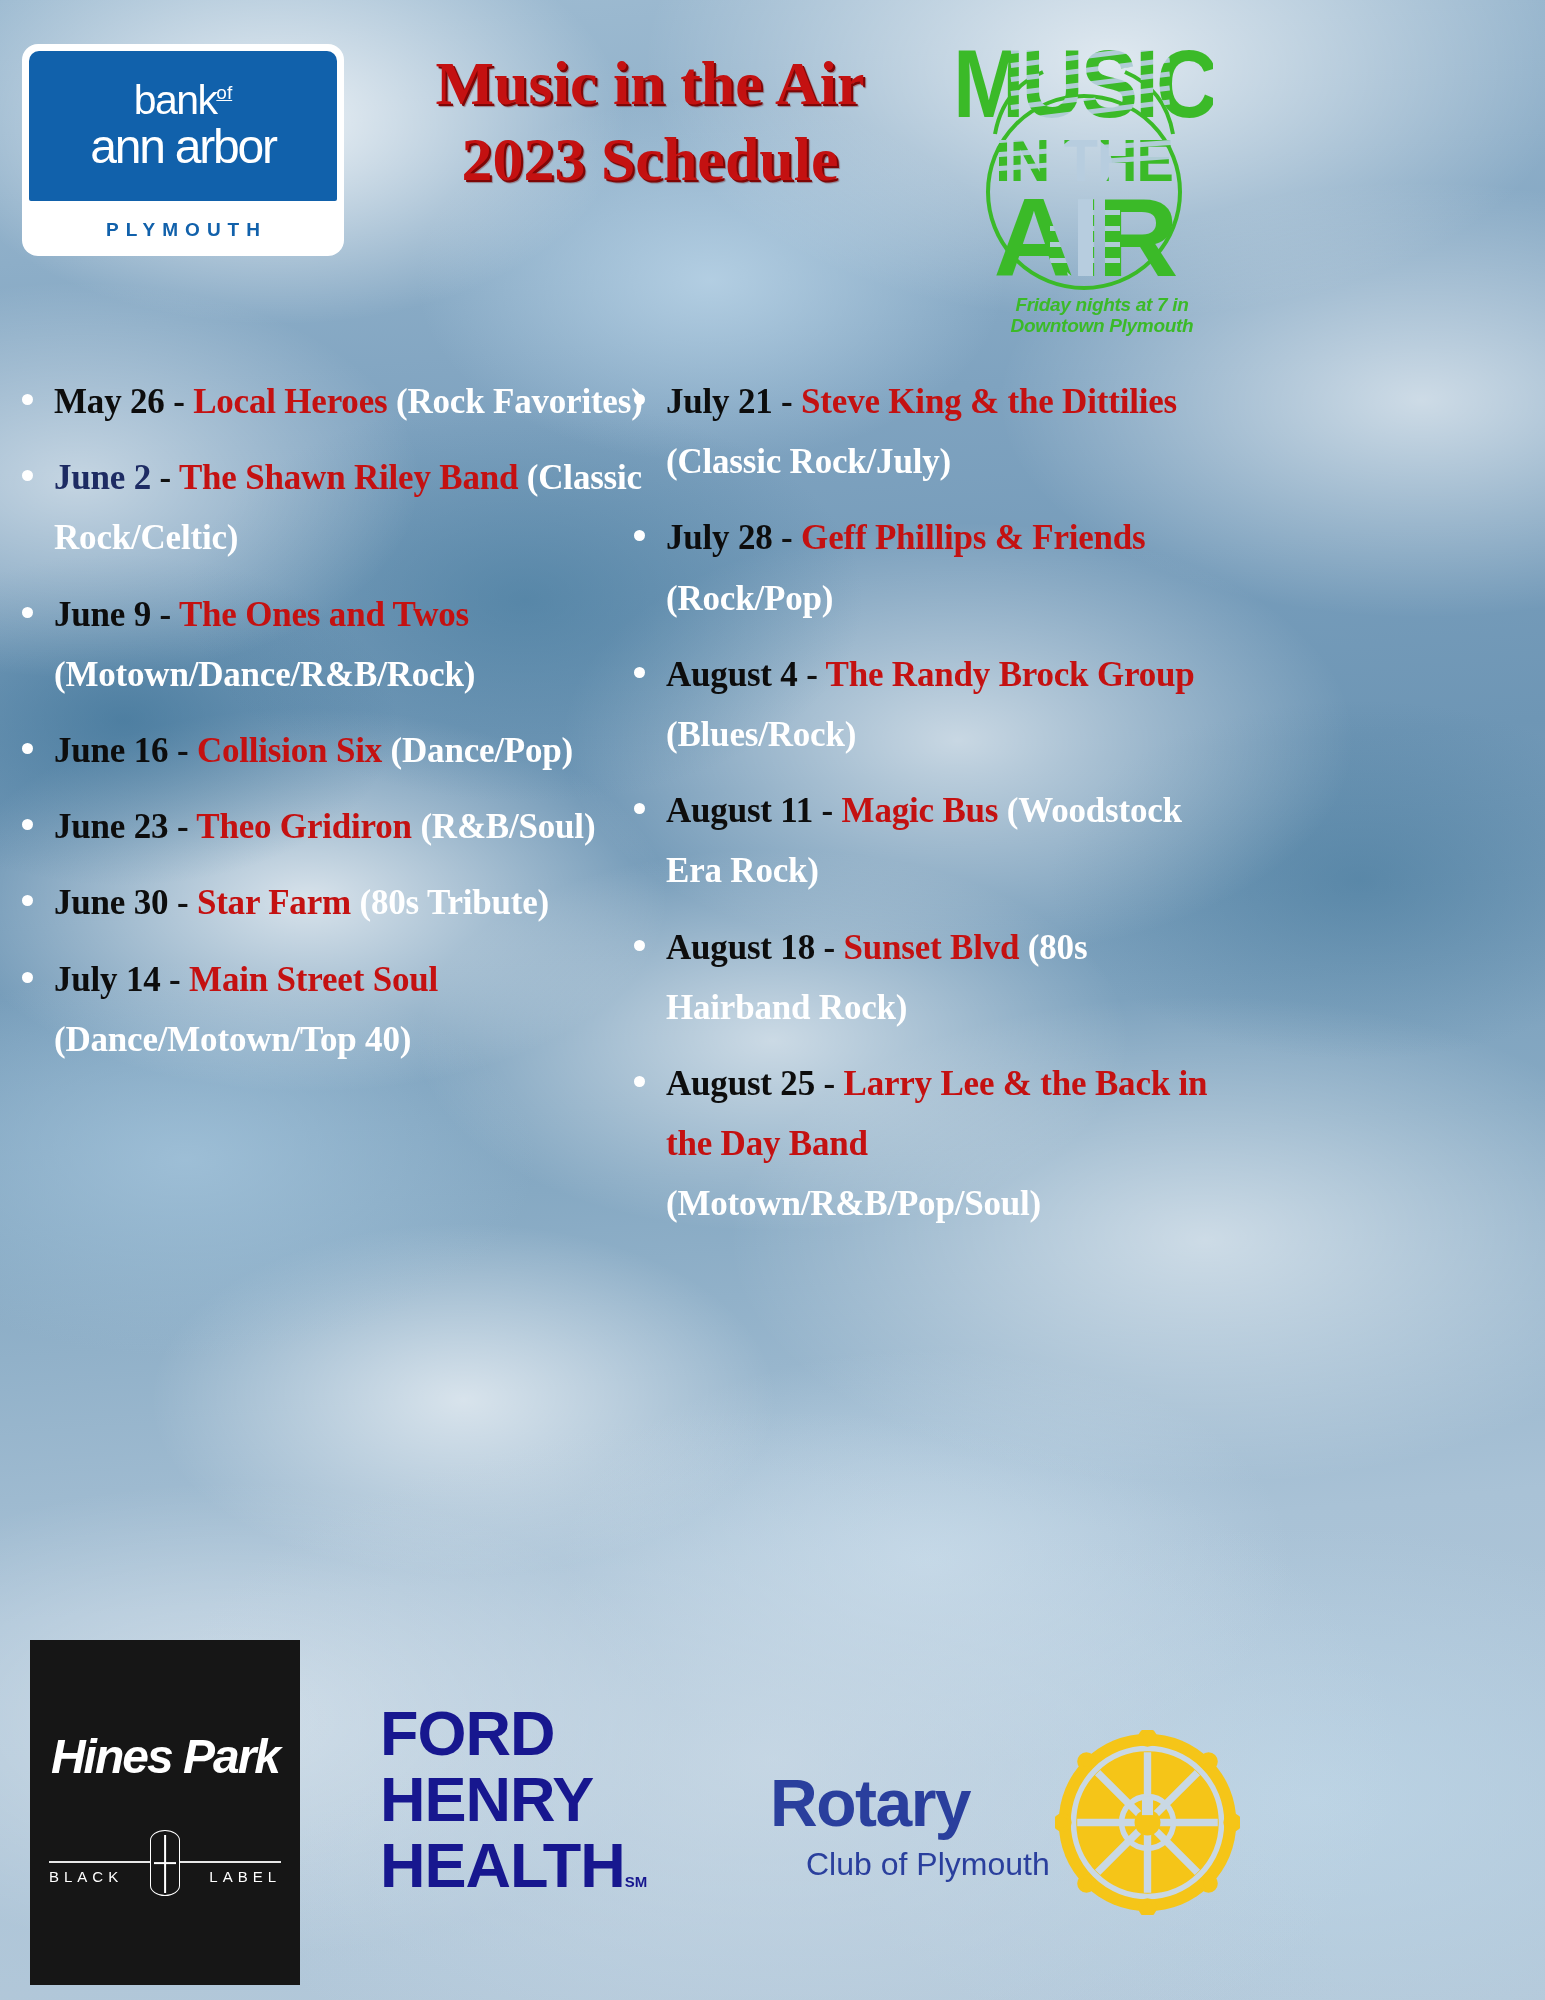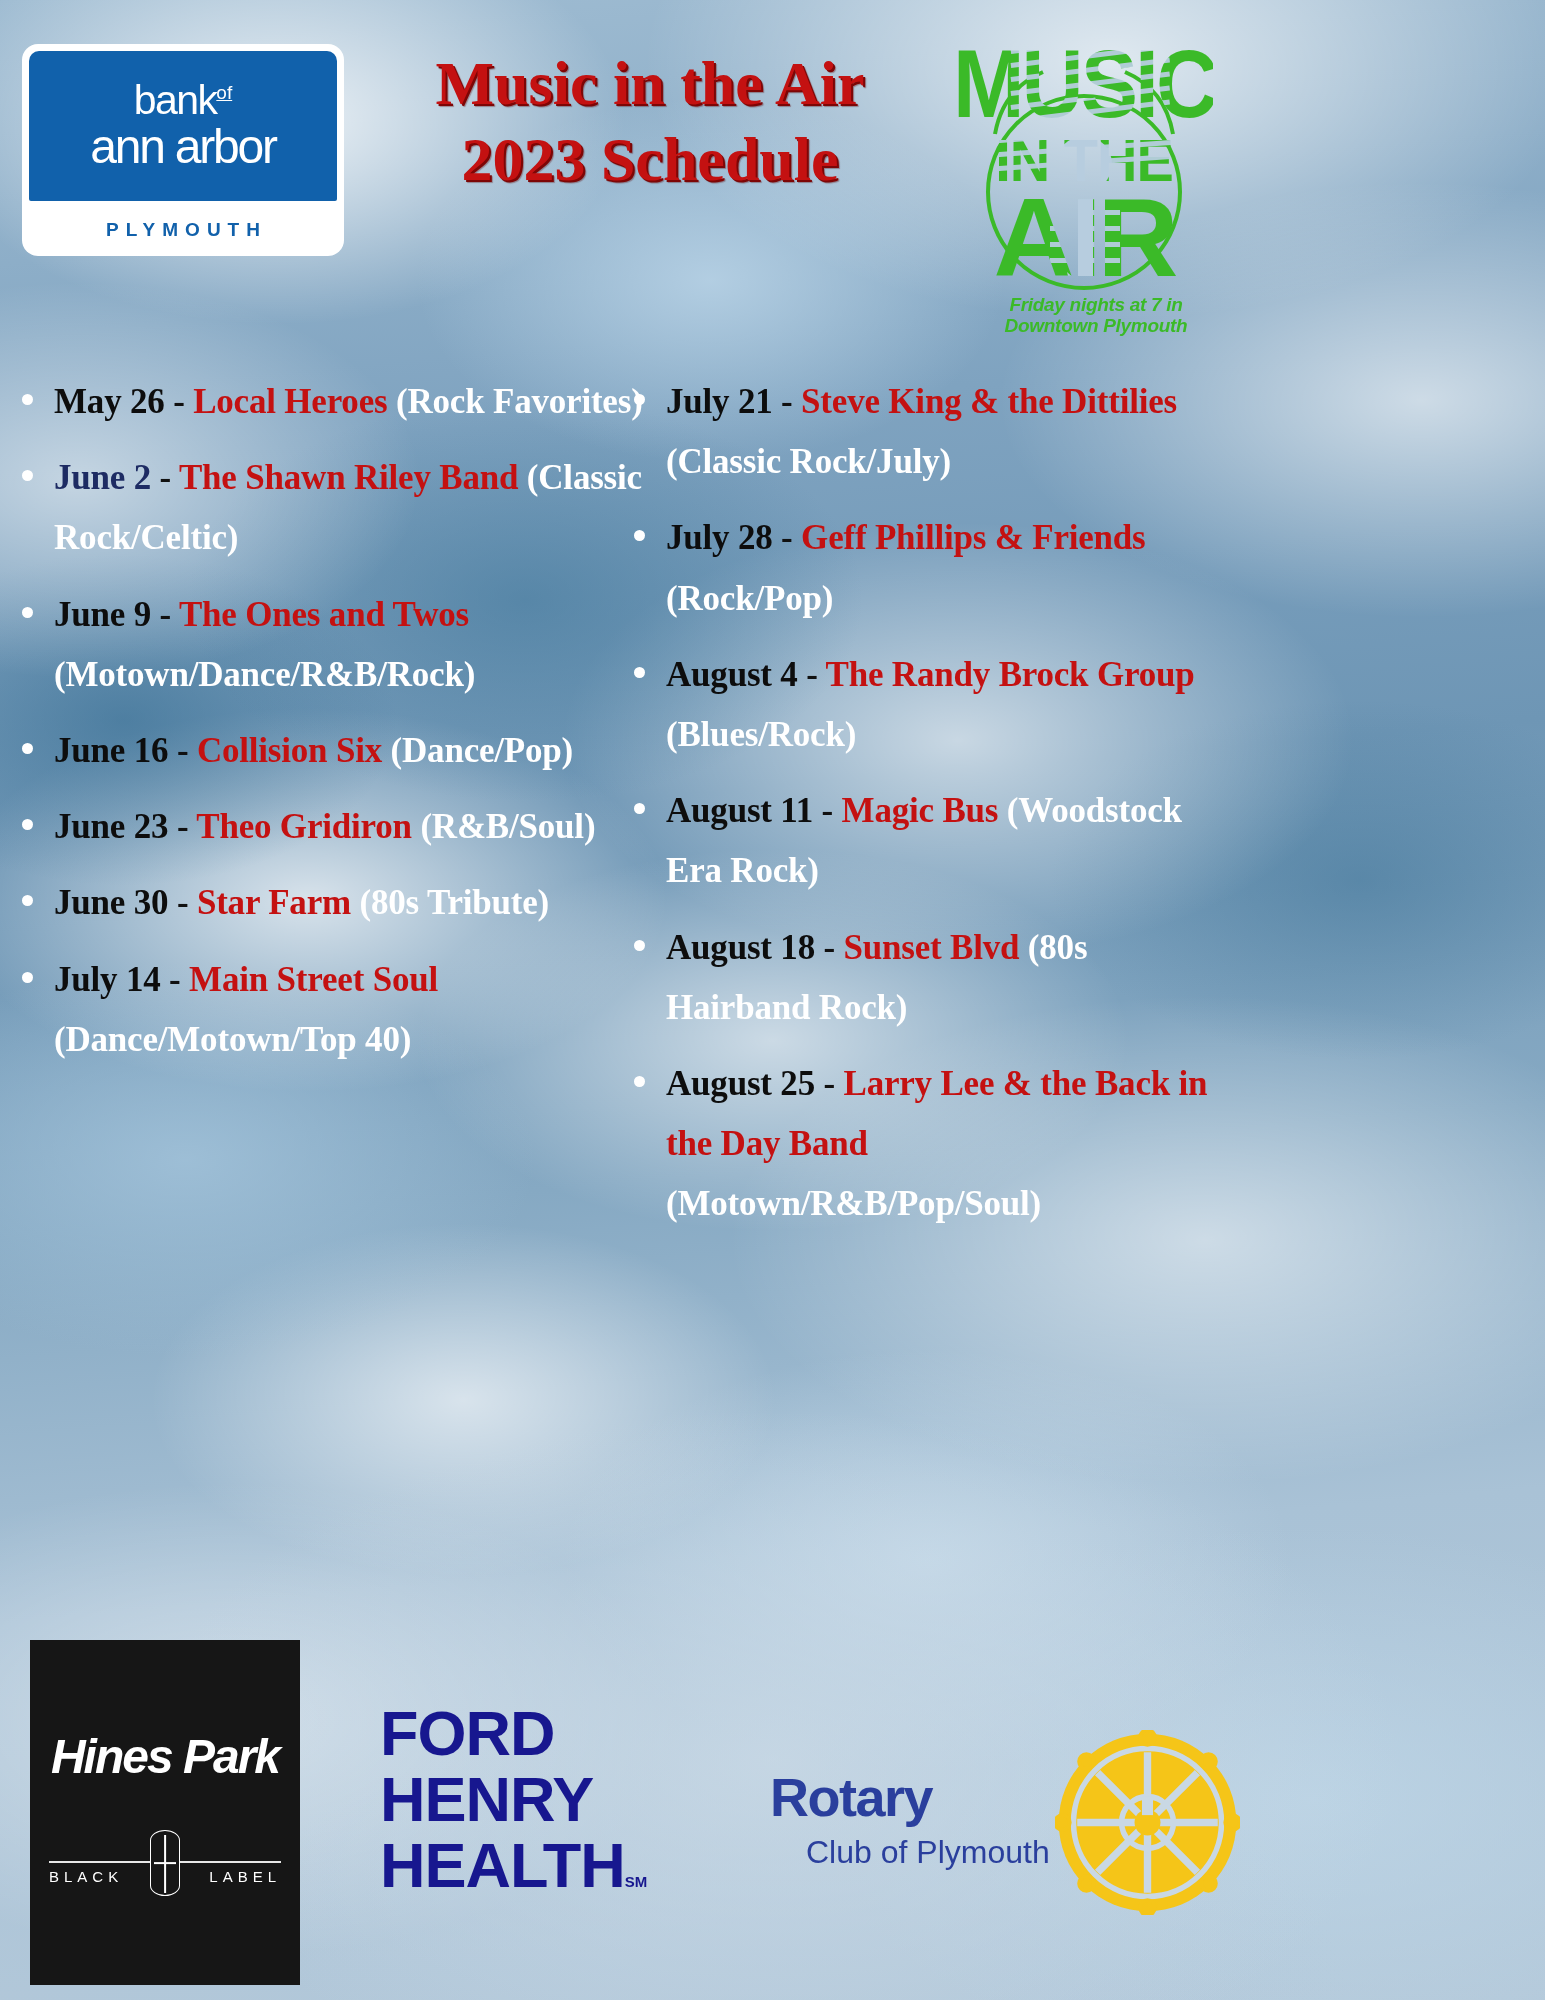--- a/index.html
+++ b/index.html
@@ -115,21 +115,21 @@
     line-height: 1.22;
     color: #c41111;
     text-shadow: 2px 2px 0 #7d0606, 3px 3px 1px rgba(90,4,4,0.35);
     white-space: nowrap;
   }
 
   
   .mita { position: absolute; left: 955px; top: 14px; width: 270px; height: 330px; }
   .mita-art { position: absolute; left: 0; top: 0; width: 258px; height: 280px; }
   .mita-tag {
-    position: absolute; left: 16px; top: 281px; width: 250px;
+    position: absolute; left: 22px; top: 281px; width: 250px;
     font-family: "Liberation Sans", sans-serif;
     font-style: italic; font-weight: bold;
     font-size: 19px; line-height: 1.08;
     color: #3bba28;
     text-align: center;
     letter-spacing: -0.3px;
   }
 
   
   .schedule { position: absolute; top: 372px; left: 0; width: 1545px; }
@@ -218,21 +218,21 @@
     color: #17178f;
     letter-spacing: -1px;
   }
   .hfh-line { white-space: nowrap; }
   .hfh sup { font-size: 15px; vertical-align: baseline; letter-spacing: 0; }
 
   
   .rotary { position: absolute; left: 770px; top: 1770px; width: 520px; height: 200px; }
   .rotary-name {
     font-family: "Liberation Sans", sans-serif;
-    font-weight: bold; font-size: 54px;
+    font-weight: bold; font-size: 66px;
     color: #2a3f9d; letter-spacing: -1.5px; line-height: 1;
   }
   .rotary-sub {
     font-family: "Liberation Sans", sans-serif;
     font-size: 32px; color: #2a3f9d;
     letter-spacing: 0px; margin-top: 10px; padding-left: 36px;
   }
   .rotary-wheel { position: absolute; left: 285px; top: -40px; width: 185px; height: 185px; }
 </style>
 </head>

